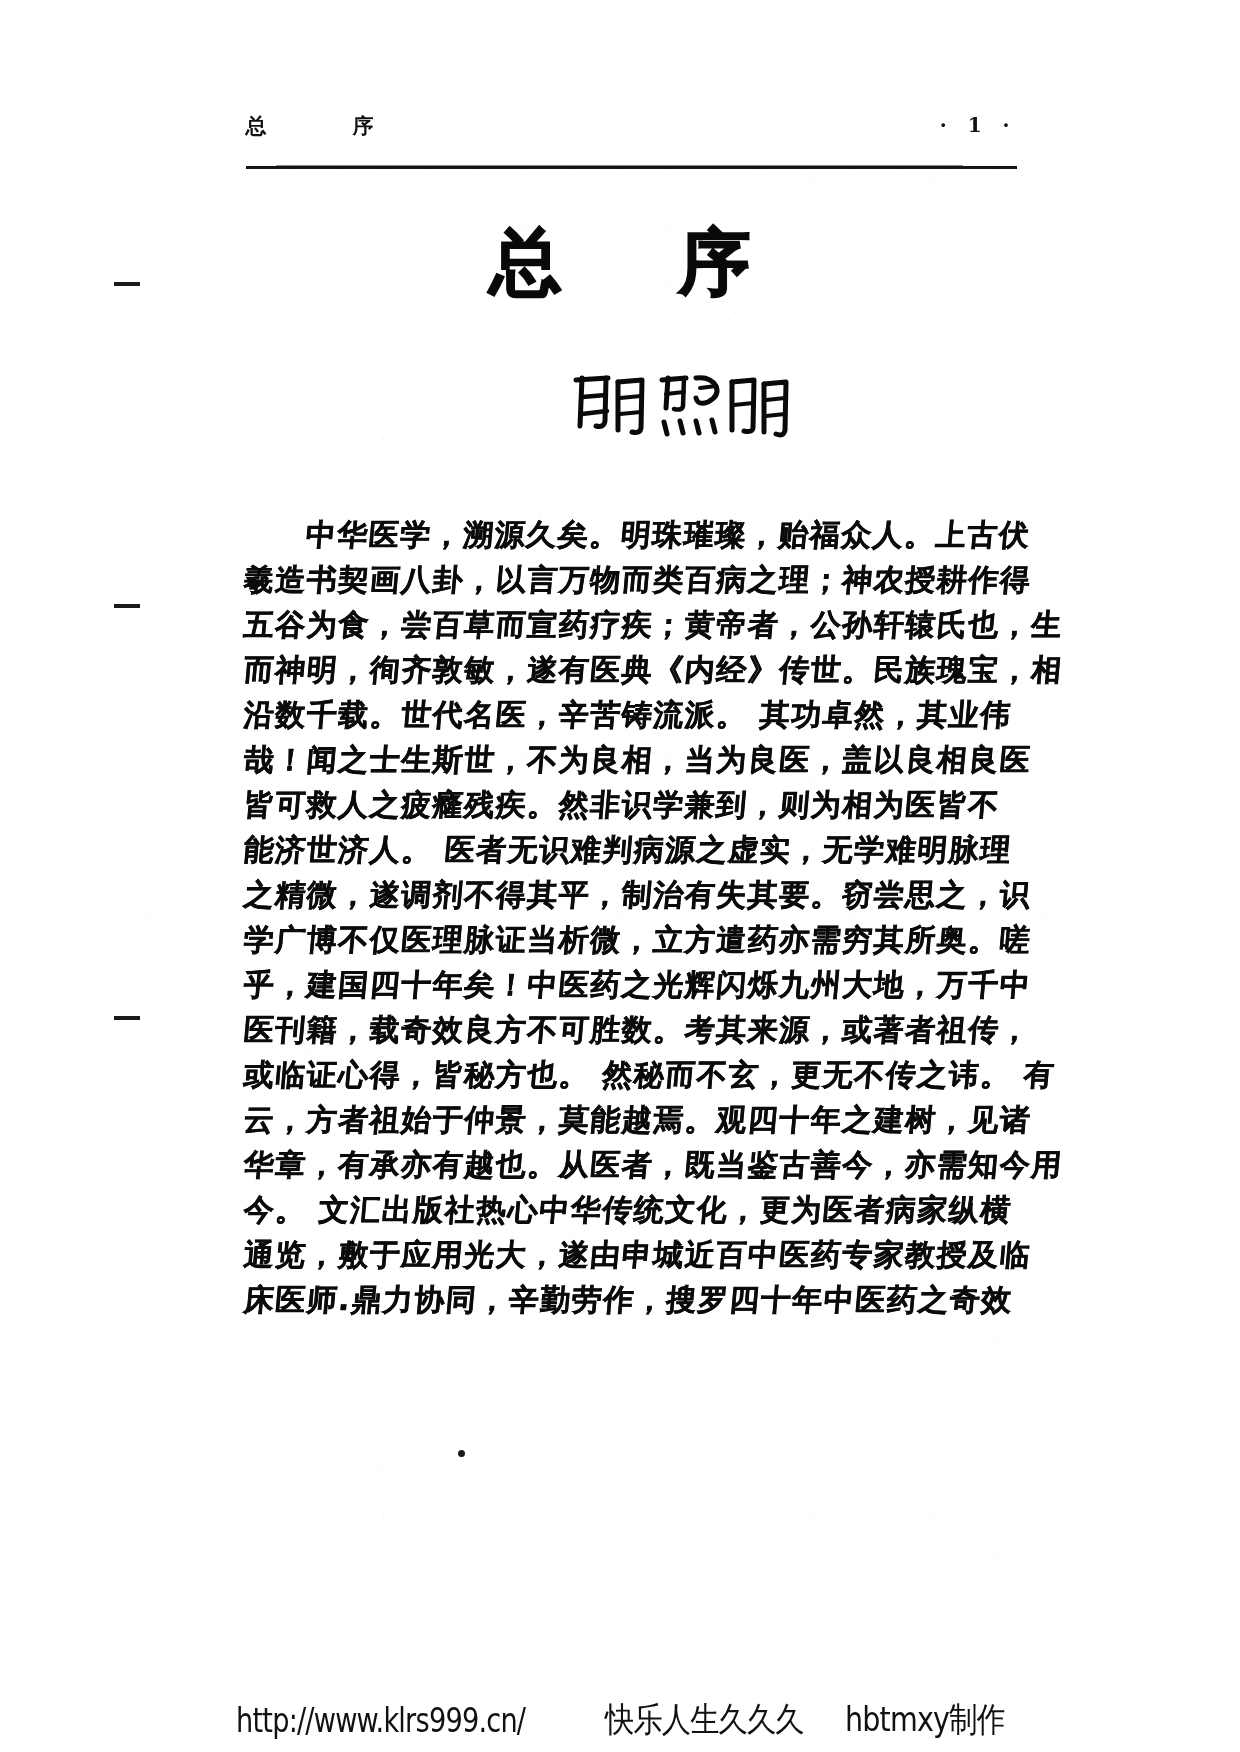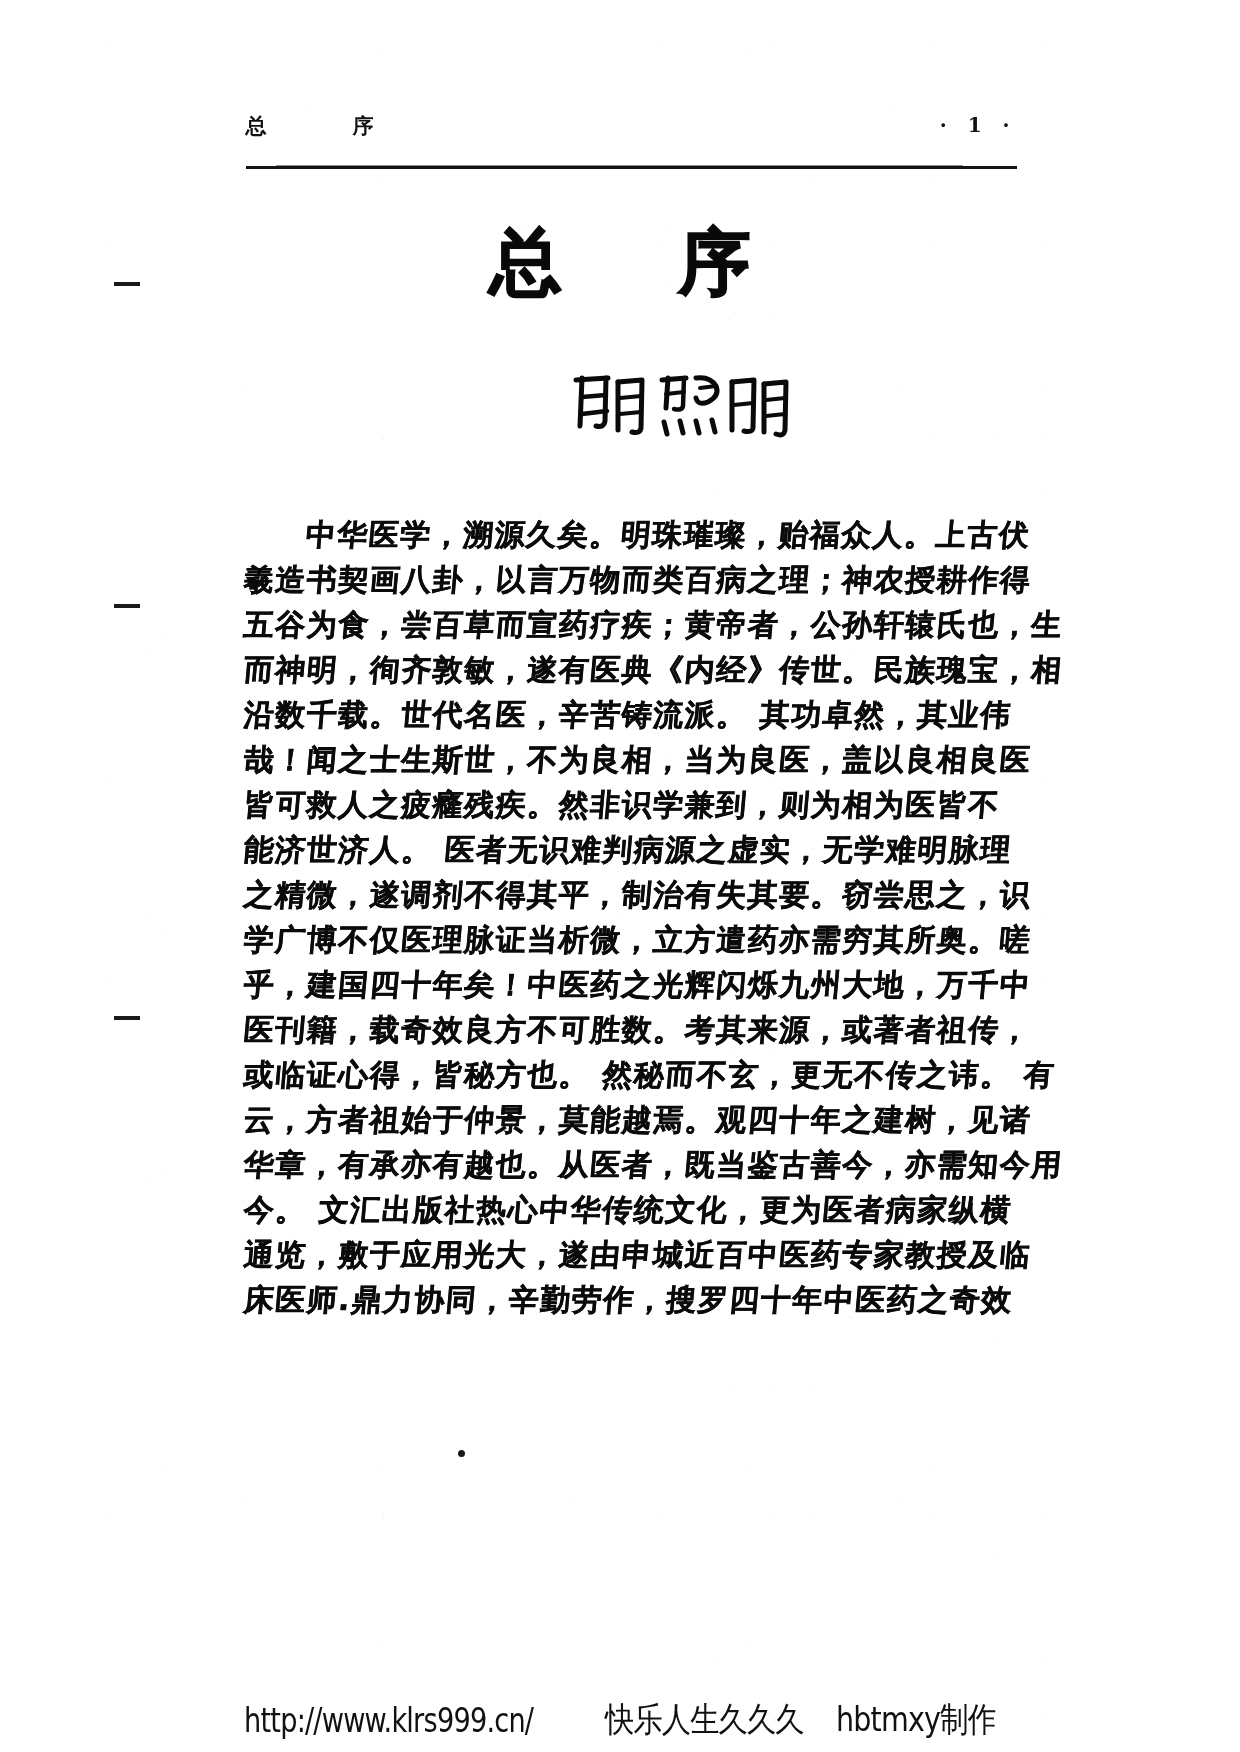--- a/index.html
+++ b/index.html
@@ -152,21 +152,21 @@
 
   
   .footer {
     position: absolute;
     left: 140px;
     right: 110px;
     top: 1688px;
     height: 56px;
     display: flex;
     align-items: center;
-    justify-content: center;
+    justify-content: space-between;
   }
   .footer-item {
     font-family: "DejaVu Sans", sans-serif;
     font-size: 34px;
     font-weight: 400;
     color: #111;
     letter-spacing: -1px;
     transform: scaleX(.80);
     transform-origin: left center;
     white-space: pre;

